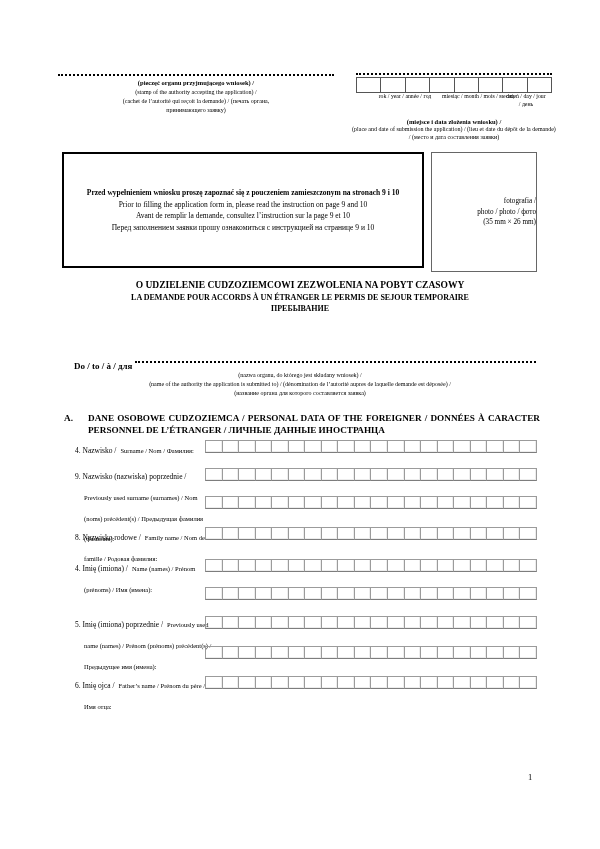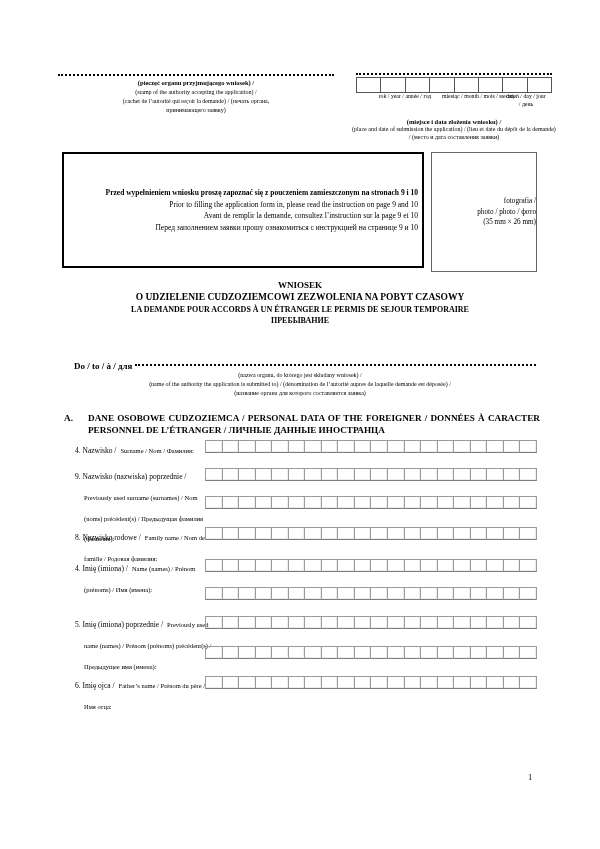--- a/index.html
+++ b/index.html
@@ -24,36 +24,36 @@
   .date-labels{position:relative;height:24px;font-size:5.8px;line-height:1.3;}
   .date-labels div{position:absolute;transform:translateX(-50%);text-align:center;}
   .dl-rok{left:49px;width:92px;}
   .dl-mies{left:122px;width:76px;}
   .dl-dzien{left:170px;width:42px;}
   .date-cap-b{font-size:6.5px;font-weight:bold;text-align:center;margin-top:1px;}
   .date-cap-s{font-size:6px;text-align:center;width:204px;margin-left:-4px;line-height:1.4;}
 
   
   .notice-box{left:62px;top:152px;width:362px;height:116px;border:2px solid #000;
-    display:flex;flex-direction:column;justify-content:center;align-items:flex-end;
+    display:flex;flex-direction:column;justify-content:center;align-items:center;
     text-align:center;font-size:7.5px;line-height:1.0;gap:4px;padding:0 4px;box-sizing:border-box;}
   .notice-box .pl{font-weight:bold;}
   .photo-box{left:431px;top:152px;width:104px;height:118px;border:1px solid #666;
     display:flex;flex-direction:column;justify-content:center;align-items:flex-end;
     text-align:center;font-size:7.2px;line-height:1.5;}
 
   
   .title-block{left:0;top:280px;width:600px;text-align:center;font-weight:bold;}
   .t1{font-size:9px;margin-bottom:2px;}
   .t2{font-size:9.5px;margin-bottom:2px;}
   .t3,.t4,.t5,.t6{font-size:8px;line-height:1.4;}
 
   
   .addr-block{left:64px;top:361px;width:472px;}
-  .addr-row{display:flex;align-items:center;padding-left:10px;}
+  .addr-row{display:flex;align-items:flex-start;padding-left:10px;}
   .addr-label{font-size:9px;font-weight:bold;white-space:nowrap;}
   .addr-dots{flex:1;border-bottom:2px dotted #000;margin:0 0 2px 3px;}
   .addr-cap{font-size:6px;text-align:center;line-height:1.5;}
 
   
   .seca-head{left:64px;top:412px;width:476px;display:flex;font-size:9.2px;font-weight:bold;line-height:1.35;}
   .seca-num{width:24px;flex:none;}
   .seca-title{flex:1;text-align:justify;}
 
   
@@ -107,21 +107,20 @@
   <div>Перед заполнением заявки прошу ознакомиться с инструкцией на странице 9 и 10</div>
 </div>
 
 <div class="abs photo-box">
   <div>fotografia /</div>
   <div>photo / photo / фото</div>
   <div>(35 mm × 26 mm)</div>
 </div>
 
 <div class="abs title-block">
-  <div class="t1">WNIOSEK</div>
   <div class="t2">O UDZIELENIE CUDZOZIEMCOWI ZEZWOLENIA NA POBYT CZASOWY</div>
   <div class="t4">LA DEMANDE POUR ACCORDS À UN ÉTRANGER LE PERMIS DE SEJOUR TEMPORAIRE</div>
   <div class="t6">ПРЕБЫВАНИЕ</div>
 </div>
 
 <div class="abs addr-block">
   <div class="addr-row">
     <span class="addr-label">Do / to / à / для</span>
     <span class="addr-dots"></span>
   </div>

